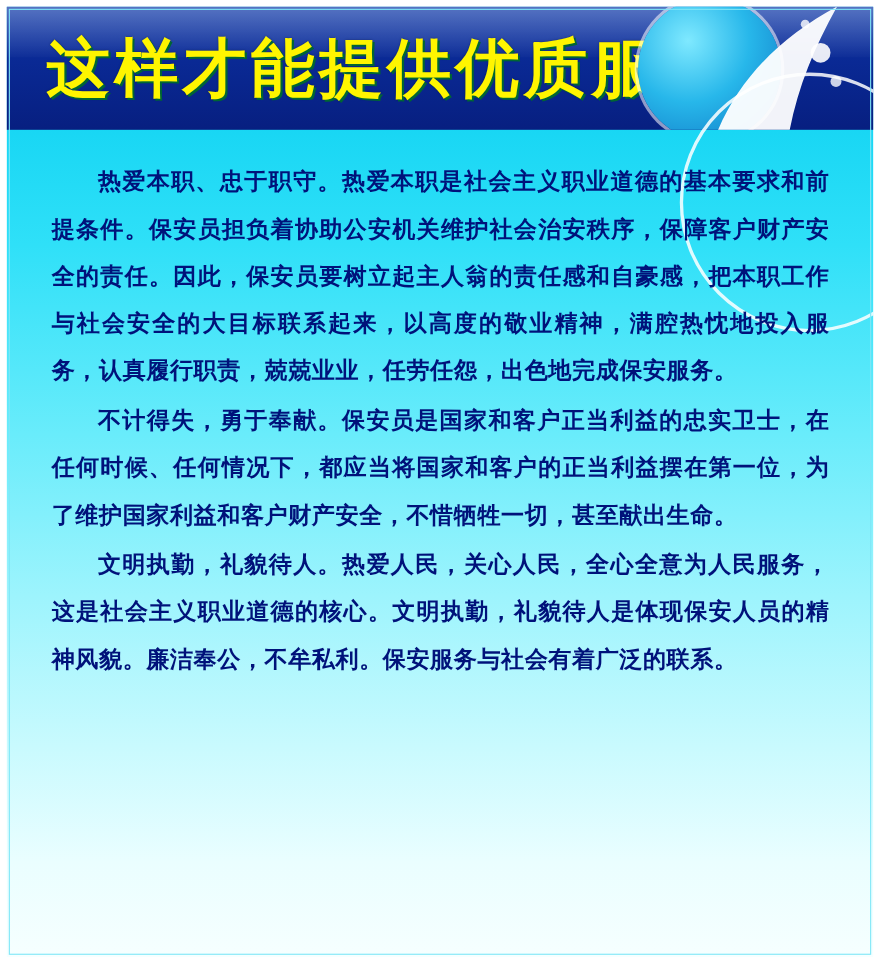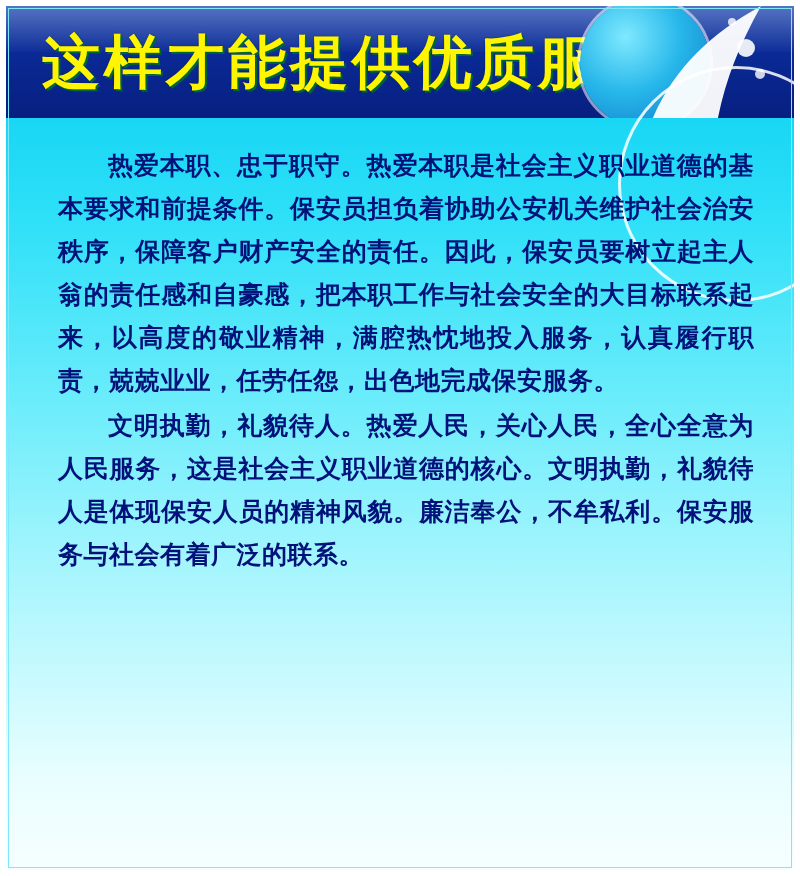--- a/index.html
+++ b/index.html
@@ -86,23 +86,23 @@
     opacity: 0.85;
     pointer-events: none;
   }
 
   
   .content {
     position: relative;
     padding: 26px 40px 20px 40px;
   }
   .para {
-    margin: 0 0 2px 12px;
+    margin: 0 0 2px 1px;
     text-indent: 2em;
-    font-size: 25px;
+    font-size: 21px;
     line-height: 43px;
     color: #00127a;
     font-weight: bold;
     text-align: justify;
     text-justify: inter-ideograph;
     letter-spacing: 0.5px;
     font-family: "DejaVu Sans", "Liberation Sans", sans-serif;
   }
 </style>
 </head>
@@ -119,17 +119,18 @@
       <circle cx="120" cy="52" r="9" fill="#ffffff" opacity="0.9"></circle>
       <circle cx="134" cy="78" r="5" fill="#ffffff" opacity="0.8"></circle>
       <circle cx="106" cy="26" r="4" fill="#ffffff" opacity="0.8"></circle>
     </svg>
   </div>
 
   <div class="corner-arc"></div>
 
   <div class="content">
     <p class="para">热爱本职、忠于职守。热爱本职是社会主义职业道德的基本要求和前提条件。保安员担负着协助公安机关维护社会治安秩序，保障客户财产安全的责任。因此，保安员要树立起主人翁的责任感和自豪感，把本职工作与社会安全的大目标联系起来，以高度的敬业精神，满腔热忱地投入服务，认真履行职责，兢兢业业，任劳任怨，出色地完成保安服务。</p>
+    <p class="para">不计得失，勇于奉献。保安员是国家和客户正当利益的忠实卫士，在任何时候、任何情况下，都应当将国家和客户的正当利益摆在第一位，为了维护国家利益和客户财产安全，不惜牺牲一切，甚至献出生命。</p>
     <p class="para">文明执勤，礼貌待人。热爱人民，关心人民，全心全意为人民服务，这是社会主义职业道德的核心。文明执勤，礼貌待人是体现保安人员的精神风貌。廉洁奉公，不牟私利。保安服务与社会有着广泛的联系。</p>
 
   </div>
 
 </div>
 
 </body></html>

